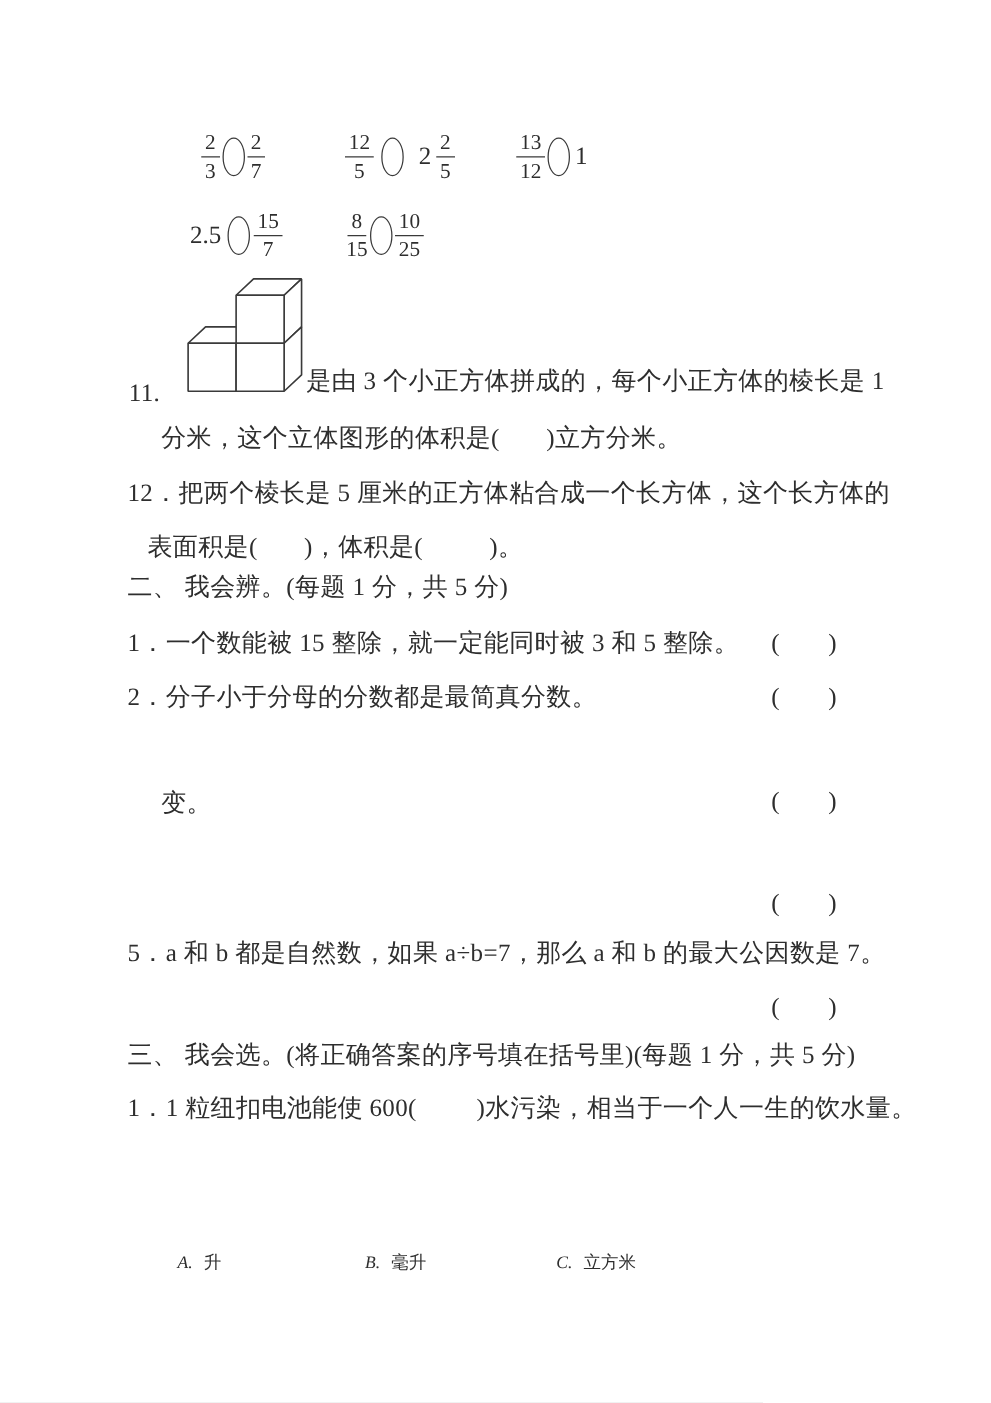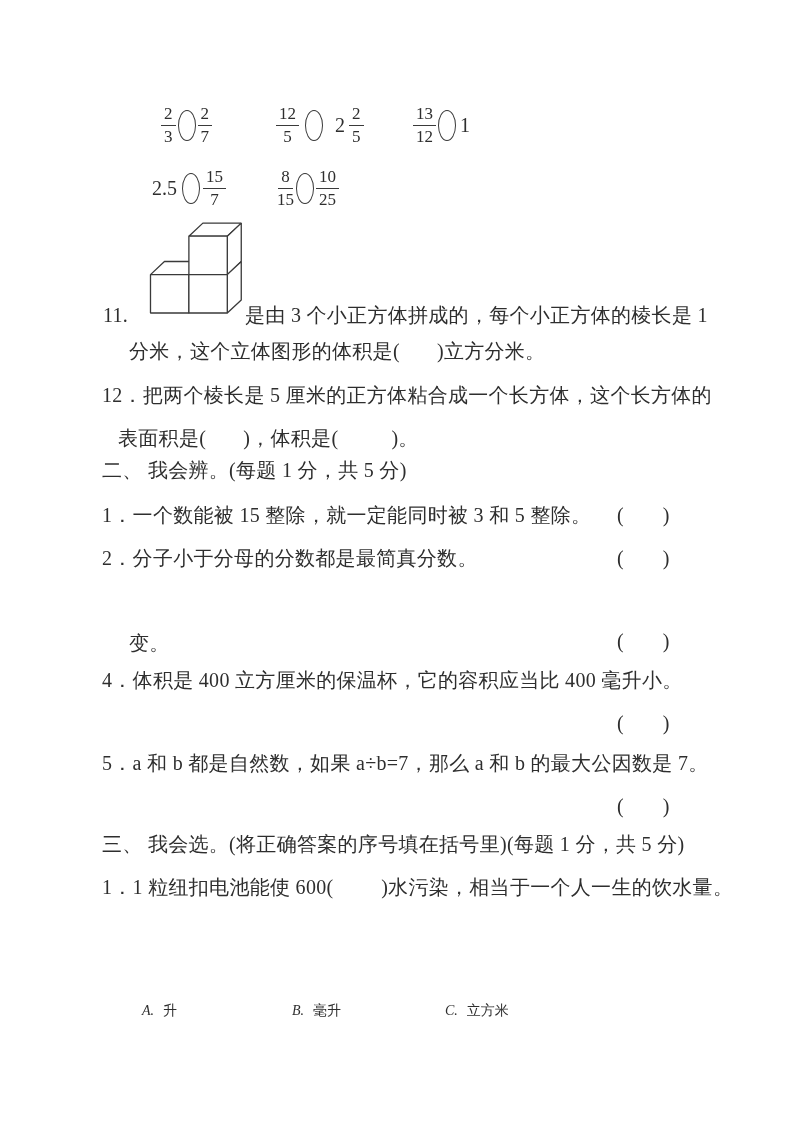--- a/index.html
+++ b/index.html
@@ -138,38 +138,37 @@
       <polygon points="92,16 108,1 108,45 92,60"></polygon>
       <polygon points="92,60 108,45 108,89 92,104"></polygon>
       <polygon points="4,60 20,45 64,45 48,60"></polygon>
       <rect x="48" y="16" width="44" height="44"></rect>
       <rect x="4" y="60" width="44" height="44"></rect>
       <rect x="48" y="60" width="44" height="44"></rect>
     </g>
   </svg>
 
   <div class="line" style="left:103px; top:302px">11.</div>
-  <div class="line" style="left:245px; top:302px">是由 3 个小正方体拼成的，每个小正方体的棱长是 1</div>
+  <div class="line" style="left:245px; top:292px">是由 3 个小正方体拼成的，每个小正方体的棱长是 1</div>
   <div class="line" style="left:129px; top:338px">分米，这个立体图形的体积是(       )立方分米。</div>
 
   <div class="line" style="left:102px; top:382px">12．把两个棱长是 5 厘米的正方体粘合成一个长方体，这个长方体的</div>
   <div class="line" style="left:118px; top:425px">表面积是(       )，体积是(          )。</div>
 
   <div class="line" style="left:102px; top:457px">二、 我会辨。(每题 1 分，共 5 分)</div>
 
   <div class="line" style="left:102px; top:502px">1．一个数能被 15 整除，就一定能同时被 3 和 5 整除。</div>
   <div class="blank" style="left:617px; top:502px">(       )</div>
 
   <div class="line" style="left:102px; top:545px">2．分子小于分母的分数都是最简真分数。</div>
   <div class="blank" style="left:617px; top:545px">(       )</div>
 
   <div class="line" style="left:129px; top:630px">变。</div>
   <div class="blank" style="left:617px; top:628px">(       )</div>
 
-  <div class="line" style="left:102px; top:667px">4．体积是 400 立方厘米的保温杯，它的容积应当比 400 毫升小。</div>
   <div class="blank" style="left:617px; top:710px">(       )</div>
 
   <div class="line" style="left:102px; top:750px">5．a 和 b 都是自然数，如果 a÷b=7，那么 a 和 b 的最大公因数是 7。</div>
   <div class="blank" style="left:617px; top:793px">(       )</div>
 
   <div class="line" style="left:102px; top:831px">三、 我会选。(将正确答案的序号填在括号里)(每题 1 分，共 5 分)</div>
   <div class="line" style="left:102px; top:874px">1．1 粒纽扣电池能使 600(         )水污染，相当于一个人一生的饮水量。</div>
 
   <div class="opt" style="left:142px; top:998px"><span class="lbl">A.</span><span class="txt">升</span></div>
   <div class="opt" style="left:292px; top:998px"><span class="lbl">B.</span><span class="txt">毫升</span></div>

